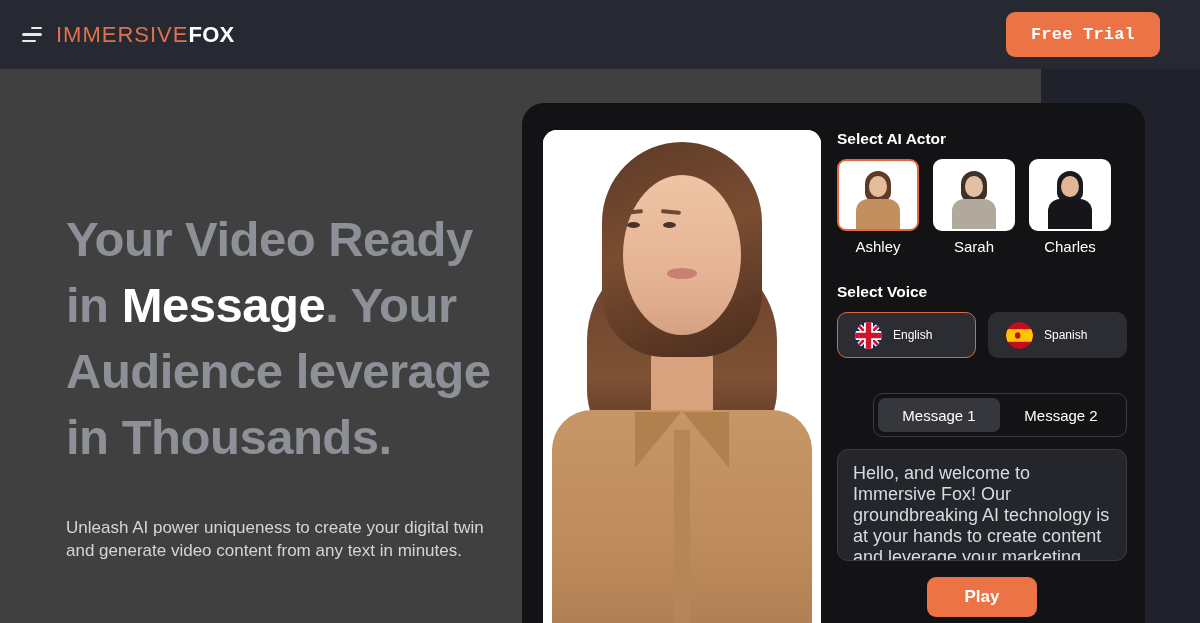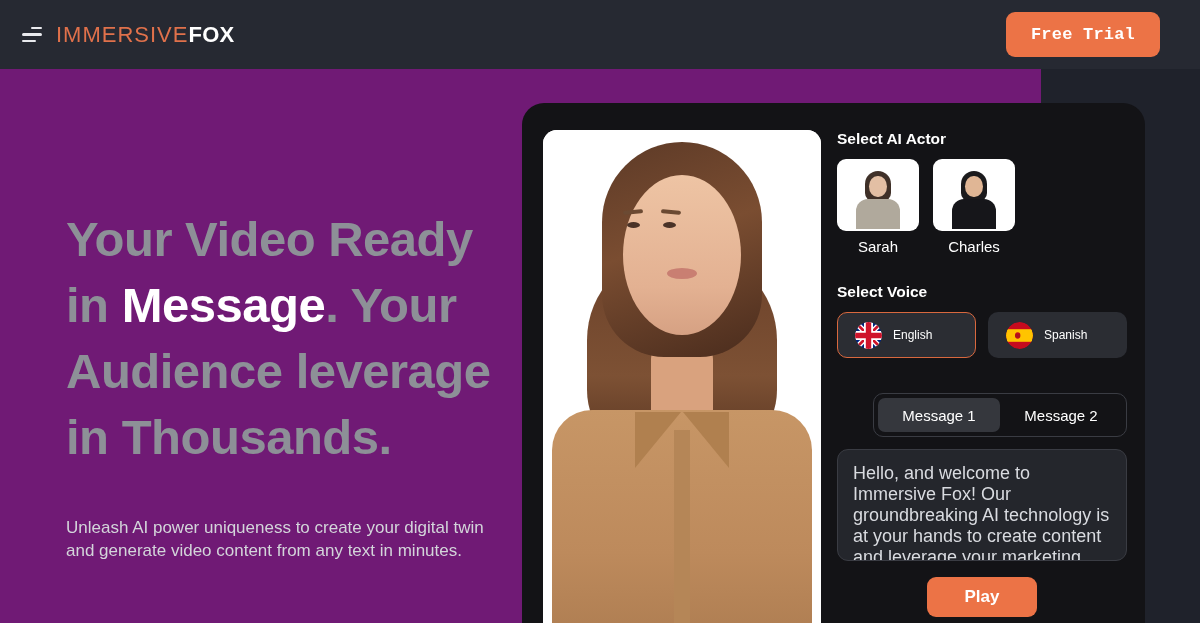--- a/index.html
+++ b/index.html
@@ -2,21 +2,21 @@
 <html><head>
 <meta charset="utf-8">
 <style>
   * { margin:0; padding:0; box-sizing:border-box; }
   html, body {
     width:1200px; height:623px;
     background:#1f222b;
     font-family:"Liberation Sans", sans-serif;
     overflow:hidden;
   }
-  .page { position:relative; width:1041px; height:623px; background:#701a75; }
+  .page { position:relative; width:1041px; height:623px; background:#404040; }
 
   
   .header {
     position:absolute; top:0; left:0; width:1200px; height:69px;
     background:#262932;
     display:flex; align-items:center;
   }
   .burger {
     width:20px; height:16px; margin-left:22px; margin-right:14px;
     display:flex; flex-direction:column; justify-content:center; gap:4px;
@@ -227,20 +227,30 @@
         <div class="av-collar-r"></div>
         <div class="av-placket"></div>
       </div>
     </div>
 
     <div class="panel">
 
       <div class="sec-title">Select AI Actor</div>
       <div class="actors">
 
+        <div class="actor sel">
+          <div class="actor-thumb">
+            <div class="mini m1">
+              <div class="h"></div>
+                <div class="f"></div>
+                <div class="t"></div>
+            </div>
+          </div>
+          <div class="actor-name">Ashley</div>
+        </div>
 
         <div class="actor">
           <div class="actor-thumb">
             <div class="mini m2">
               <div class="h"></div>
                 <div class="f"></div>
                 <div class="t"></div>
             </div>
           </div>
           <div class="actor-name">Sarah</div>

